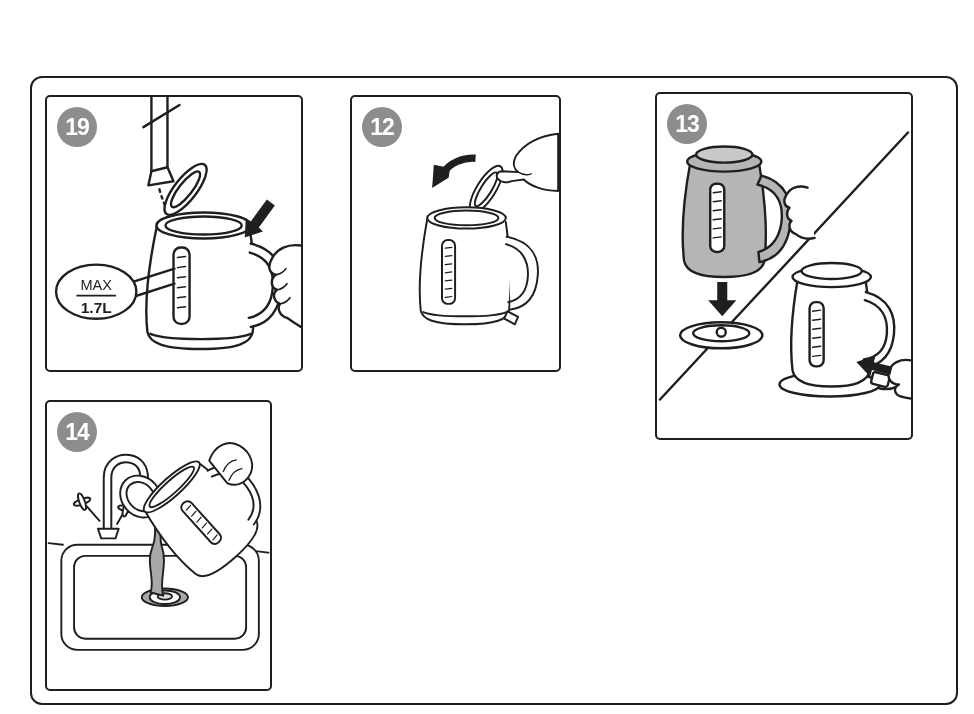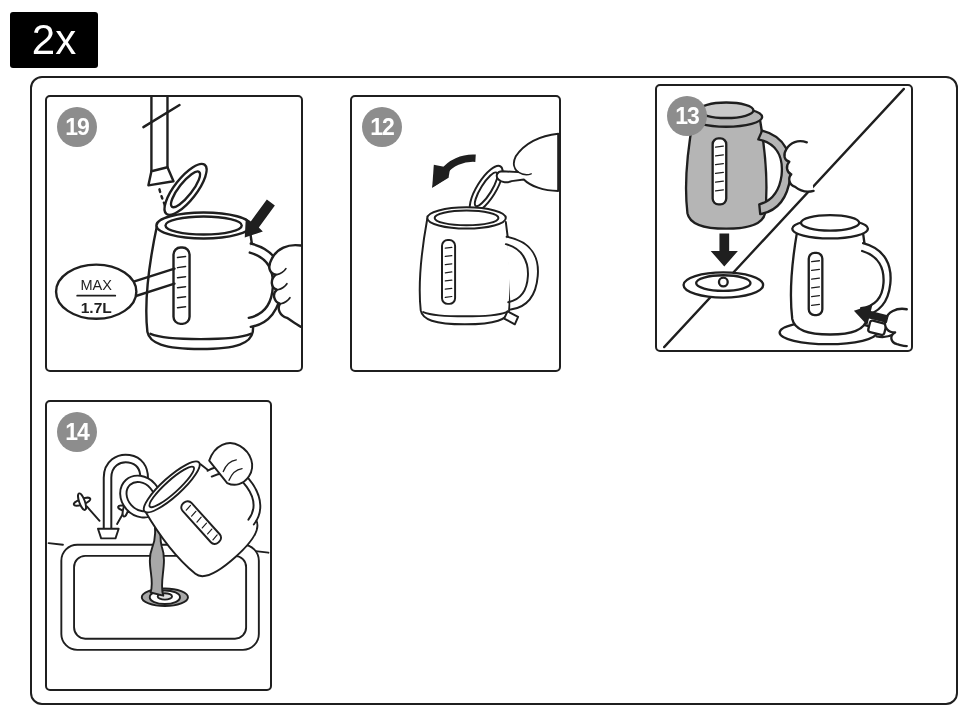--- a/index.html
+++ b/index.html
@@ -19,41 +19,38 @@
     border:2.5px solid #1f1f1f; border-radius:12px; background:#ffffff;
   }
 
   .panel {
     position:absolute; border:2.5px solid #1f1f1f; border-radius:5px;
     background:#ffffff; overflow:hidden;
   }
   .panel svg { display:block; width:100%; height:100%; }
   .panel-11 { left:45px;  top:95px;  width:258px; height:277px; }
   .panel-12 { left:350px; top:95px;  width:211px; height:277px; }
-  .panel-13 { left:655px; top:84px;  width:258px; height:268px; }
+  .panel-13 { left:655px; top:92px;  width:258px; height:348px; }
   .panel-14 { left:45px;  top:400px; width:227px; height:291px; }
 
   .step-badge {
     position:absolute; left:10px; top:10px; width:40px; height:40px;
     border-radius:50%; background:#8d8d8d; color:#ffffff;
     font-size:23px; font-weight:700;
     display:flex; align-items:center; justify-content:center;
     letter-spacing:-1px;
   }
 
   text { font-family:"Liberation Sans", sans-serif; fill:#1f1f1f; }
 </style>
 </head>
 <body>
 
 <div class="page">
 
-  <div class="qty-badge">
-    <span>2x</span>
-  </div>
 
   <div class="frame"></div>
 
   <section class="panel panel-11">
     <svg viewBox="0 0 253 272">
       <g stroke="#1f1f1f" stroke-width="2.4" fill="none" stroke-linecap="round" stroke-linejoin="round">
 
         <g>
           <path d="M104,0 L104,74"></path>
           <path d="M120,0 L120,70"></path>

